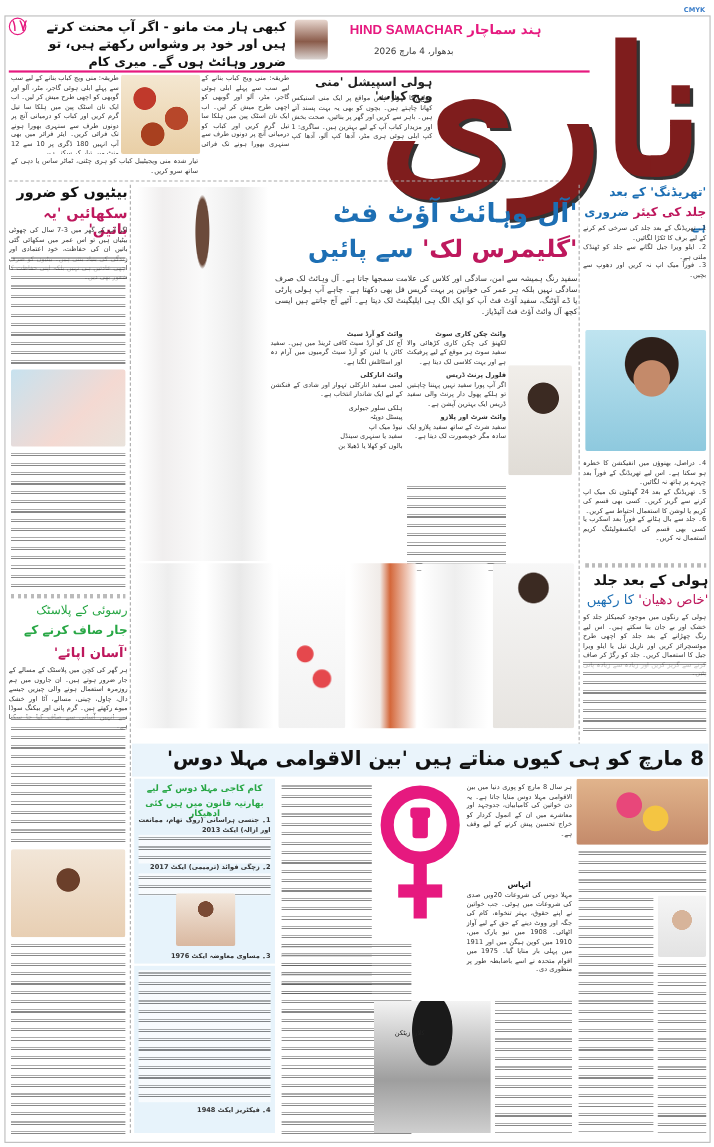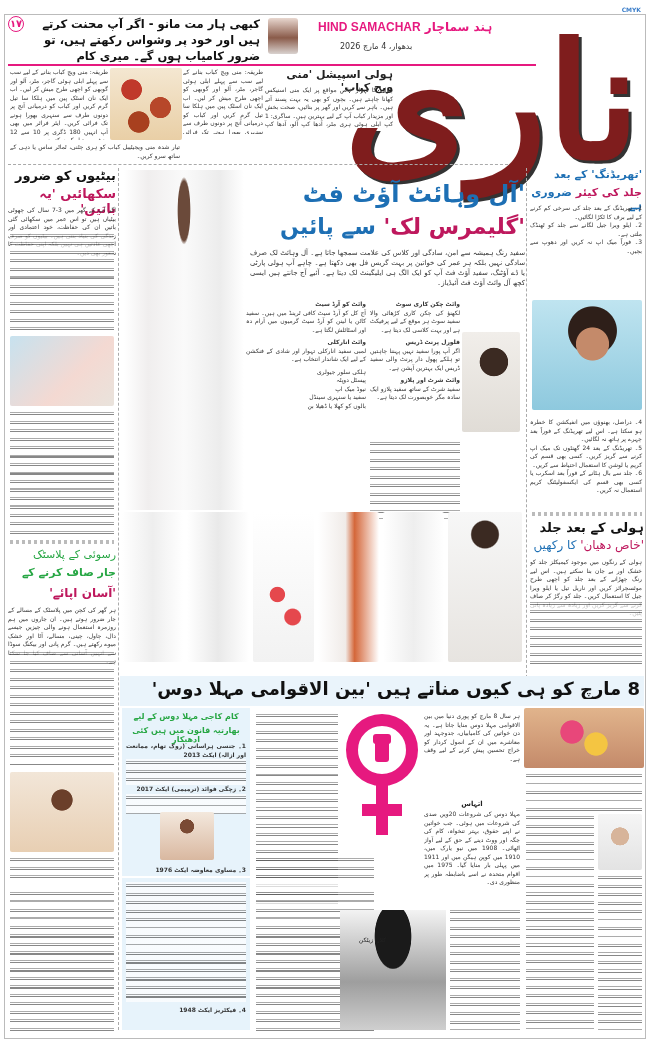--- a/index.html
+++ b/index.html
@@ -2,21 +2,21 @@
 <html><head>
 <meta charset="utf-8">
 <style>
   *{box-sizing:border-box;margin:0;padding:0}
   body{width:649px;height:1043px;background:#fff;position:relative;overflow:hidden;font-family:"DejaVu Sans",sans-serif;color:#222}
   .abs{position:absolute}
   .rtl{direction:rtl;text-align:right}
   .cmyk{top:6px;right:8px;font-size:6px;color:#3a7dc9;font-weight:bold}
   .frame{top:14px;left:4px;right:3px;bottom:4px;border:1px solid #bbb}
   .pink-rule{background:#e6197f;height:2px}
-  .page-num{top:16px;left:8px;width:16px;height:16px;border:1.5px solid #e6197f;border-radius:50%;color:#e6197f;font-size:10px;text-align:center;line-height:13px;font-weight:bold}
+  .page-num{top:16px;left:8px;width:16px;height:16px;border:1.5px solid #e6197f;border-radius:50%;color:#e6197f;font-size:15px;text-align:center;line-height:13px;font-weight:normal}
   .quote{top:16px;left:30px;width:230px;font-size:11.5px;line-height:16px;color:#111;font-weight:bold}
   .quote-img{top:18px;left:268px;width:30px;height:36px;background:linear-gradient(#e8d7cf,#8a5b4a 55%,#d9d2cf);border-radius:3px}
   .brand{top:20px;left:318px;font-size:12px;font-weight:bold;color:#e6197f;white-space:nowrap}
   .brand .en{font-family:"Liberation Sans",sans-serif}
   .date{top:42px;left:340px;font-size:8px;color:#333}
   .masthead{top:14px;left:380px;width:260px;height:190px}
   .masthead .logo-text{position:absolute;right:0;top:-10px;font-size:160px;line-height:200px;font-weight:bold;color:#7f1d1d;text-shadow:3px 3px 0 #333;font-family:Liberation Serif, serif;white-space:nowrap}
   .col-text{font-size:6px;line-height:8.5px;color:#333;text-align:justify}
   .lines{background:repeating-linear-gradient(#fff 0 2px,#888 2px 3px,#fff 3px 4px,#555 4px 5px,#fff 5px 8.5px);opacity:.7}
   .dotted-v{border-left:1px dashed #aaa}
@@ -32,21 +32,21 @@
   .divider-wave{height:4px;background:repeating-linear-gradient(90deg,#bbb 0 3px,transparent 3px 6px)}
   .caption{font-size:6px;color:#222}
 </style>
 </head>
 <body>
 
 <div class="abs cmyk">CMYK</div>
 <div class="abs frame"></div>
 
 <div class="abs page-num">۱۷</div>
-<div class="abs quote rtl">کبھی ہار مت مانو - اگر آپ محنت کرتے ہیں اور خود پر وشواس رکھتے ہیں، تو ضرور کامیاب ہوں گے۔ میری کام</div>
+<div class="abs quote rtl">کبھی ہار مت مانو - اگر آپ محنت کرتے ہیں اور خود پر وشواس رکھتے ہیں، تو ضرور وہائٹ ہوں گے۔ میری کام</div>
 <div class="abs quote-img"></div>
 <div class="abs brand">
   <span class="en">HIND SAMACHAR</span>
   <span>ہند سماچار</span>
 </div>
 <div class="abs date rtl">بدھوار، 4 مارچ 2026</div>
 <div class="abs pink-rule" style="top:64px;left:8px;width:528px"></div>
 
 <div class="abs masthead">
   <div class="logo-text">ناری</div>

